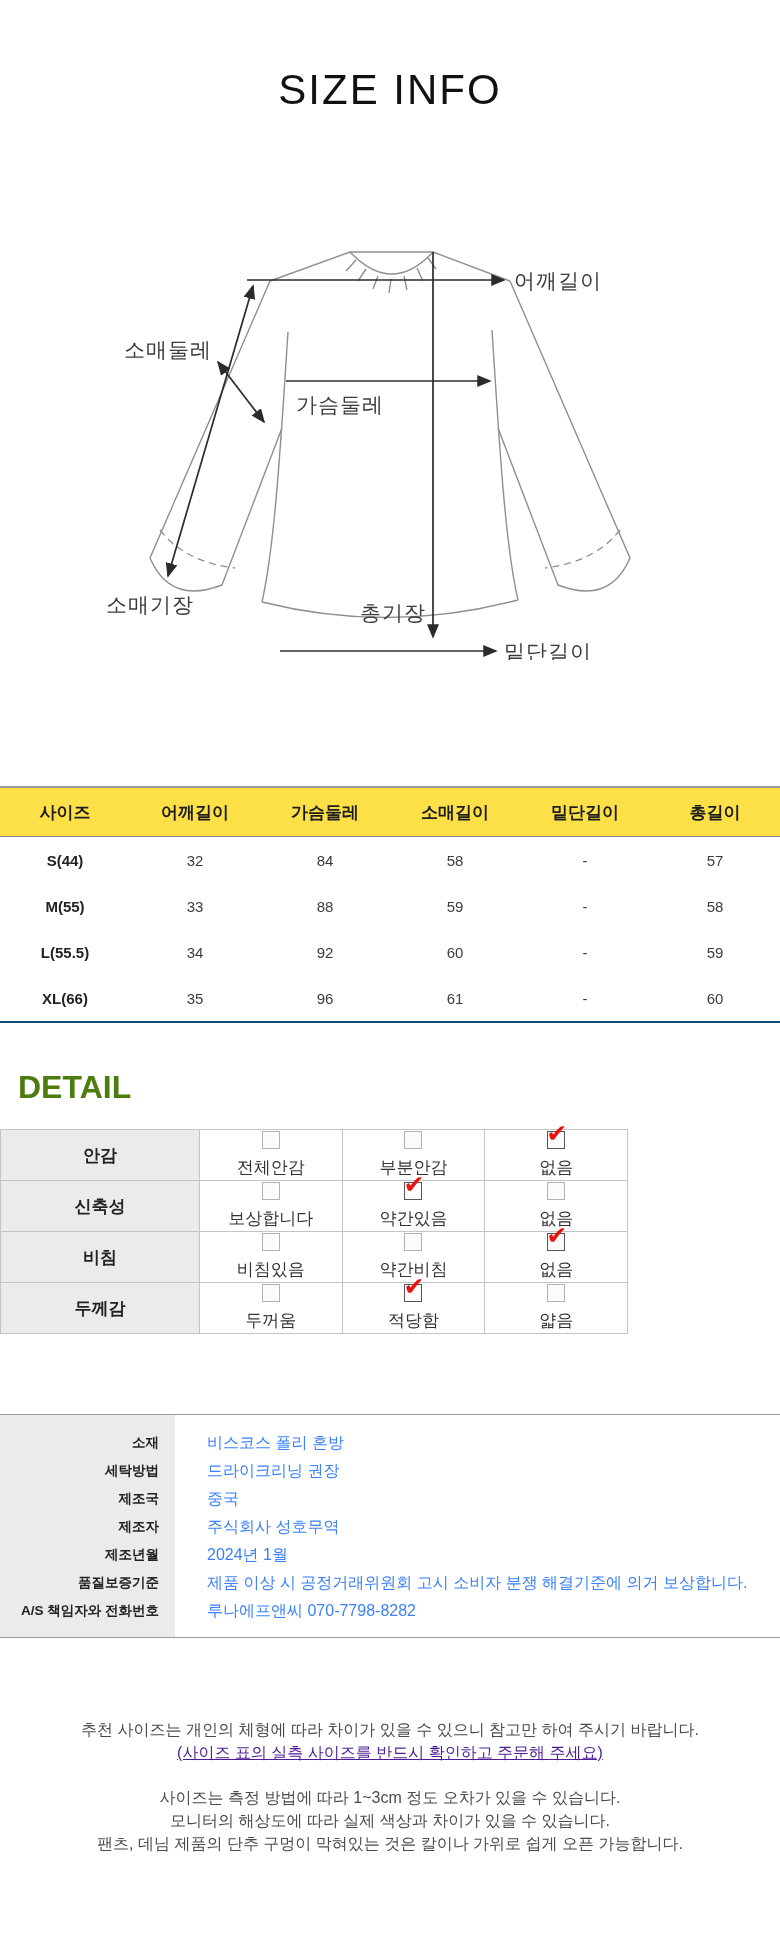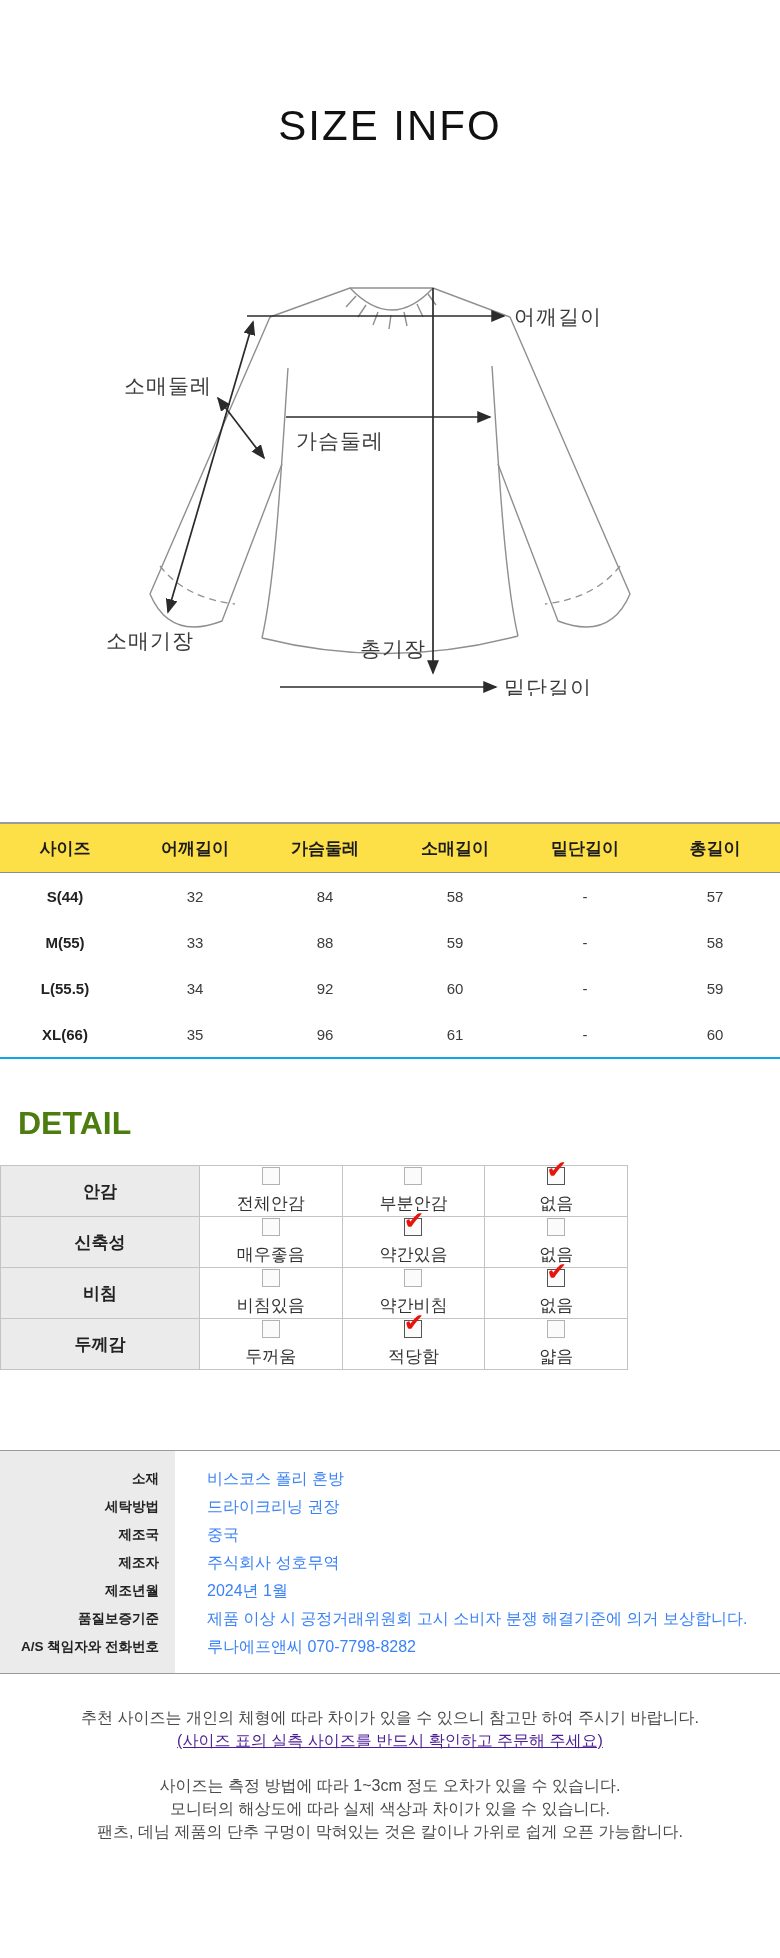--- a/index.html
+++ b/index.html
@@ -3,21 +3,21 @@
 <meta charset="utf-8">
 <style>
   html,body{margin:0;padding:0;background:#ffffff;}
   body{
     width:780px;height:1958px;overflow:hidden;
     font-family:"Liberation Sans","DejaVu Sans",sans-serif;
     color:#333;
   }
   
   .size-info-title{
-    padding-top:100px;
+    padding-top:64px;
     text-align:center;
     font-size:42px;
     line-height:52px;
     font-weight:400;
     letter-spacing:2px;
     color:#111;
   }
   
   .diagram-wrap{width:600px;height:500px;margin:44px auto 0;}
   .diagram-wrap svg{display:block;}
@@ -32,21 +32,21 @@
   table.size-table th{
     background:#fde047;
     border-top:2px solid #9a9a9a;
     border-bottom:1px solid #8c8c8c;
     height:46px;font-size:17px;font-weight:700;color:#1c1c1c;text-align:center;
   }
   table.size-table td{
     height:44px;font-size:15px;color:#3c3c3c;text-align:center;font-weight:400;margin-top:24px;
   }
   table.size-table td.sz{font-weight:700;color:#222;}
-  table.size-table tr.last td{border-bottom:2px solid #0ea5e9;}
+  table.size-table tr.last td{border-bottom:2px solid #0c4a6e;}
   
   .detail-heading{
     margin-top:42px;padding-left:18px;
     font-size:32px;line-height:44px;font-weight:800;color:#4d7c0f;letter-spacing:0;
   }
   table.detail-table{
     width:628px;margin-top:20px;border-collapse:collapse;table-layout:fixed;
   }
   table.detail-table td{
     border:1px solid #c4c4c4;height:45px;text-align:center;vertical-align:middle;
@@ -71,21 +71,21 @@
     border-top:1px solid #9a9a9a;border-bottom:1px solid #9a9a9a;
   }
   .info-left{
     width:175px;background:#ebebeb;box-sizing:border-box;
     padding:14px 16px 12px 0;text-align:right;
   }
   .info-right{flex:1;box-sizing:border-box;padding:14px 0 12px 32px;}
   .info-label{font-size:13.5px;font-weight:700;color:#222;line-height:28px;white-space:nowrap;}
   .info-value{font-size:16px;color:#3b82f6;line-height:28px;white-space:nowrap;}
   
-  .notes{margin-top:32px;text-align:center;}
+  .notes{margin-top:80px;text-align:center;}
   .note-line{font-size:16px;line-height:23px;color:#4b4b4b;}
   .note-line.red{color:#4c1d95;text-decoration:underline;}
   .notes-gap{height:22px;}
 </style>
 </head>
 <body>
 
 <div class="size-info-title">SIZE INFO</div>
 
 <div class="diagram-wrap">
@@ -194,21 +194,21 @@
             <span class="cb checked">
               <span class="tick">✔</span>
             </span>
             <span>없음</span>
           </span></td>
   </tr>
   <tr>
     <td class="lbl">신축성</td>
     <td><span class="opt">
             <span class="cb"></span>
-            <span>매우좋음</span>
+            <span>보상합니다</span>
           </span></td>
     <td><span class="opt">
             <span class="cb checked">
               <span class="tick">✔</span>
             </span>
             <span>약간있음</span>
           </span></td>
     <td><span class="opt">
             <span class="cb"></span>
             <span>없음</span>

